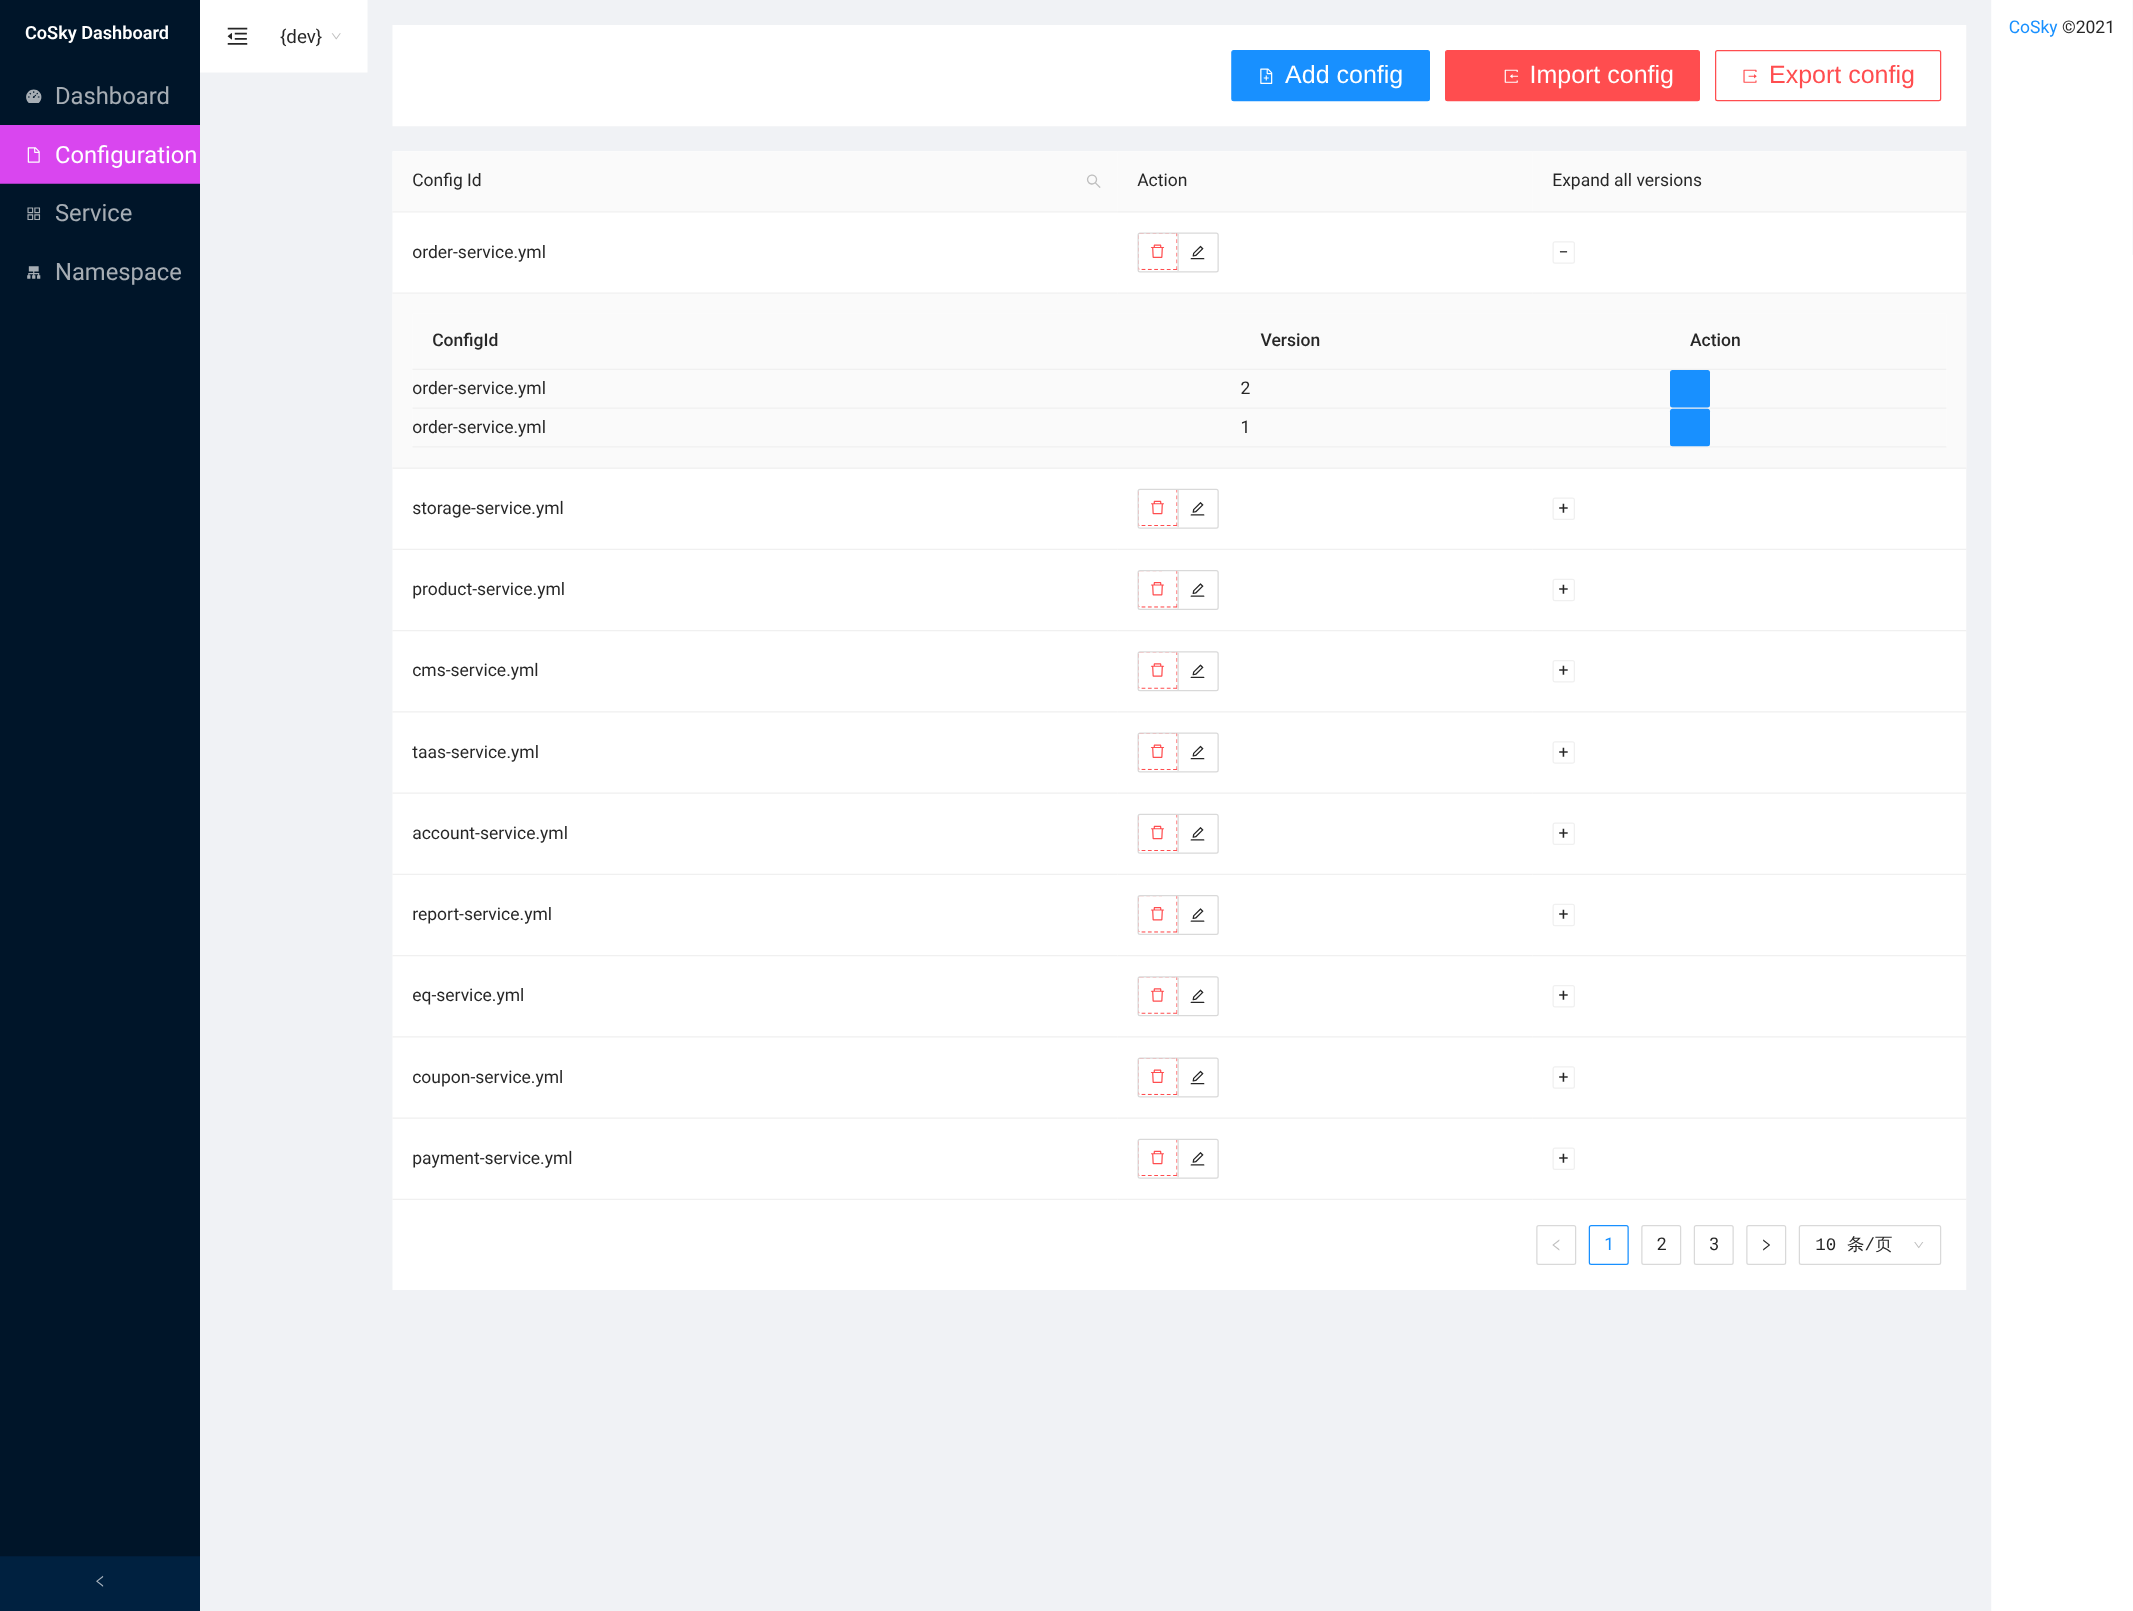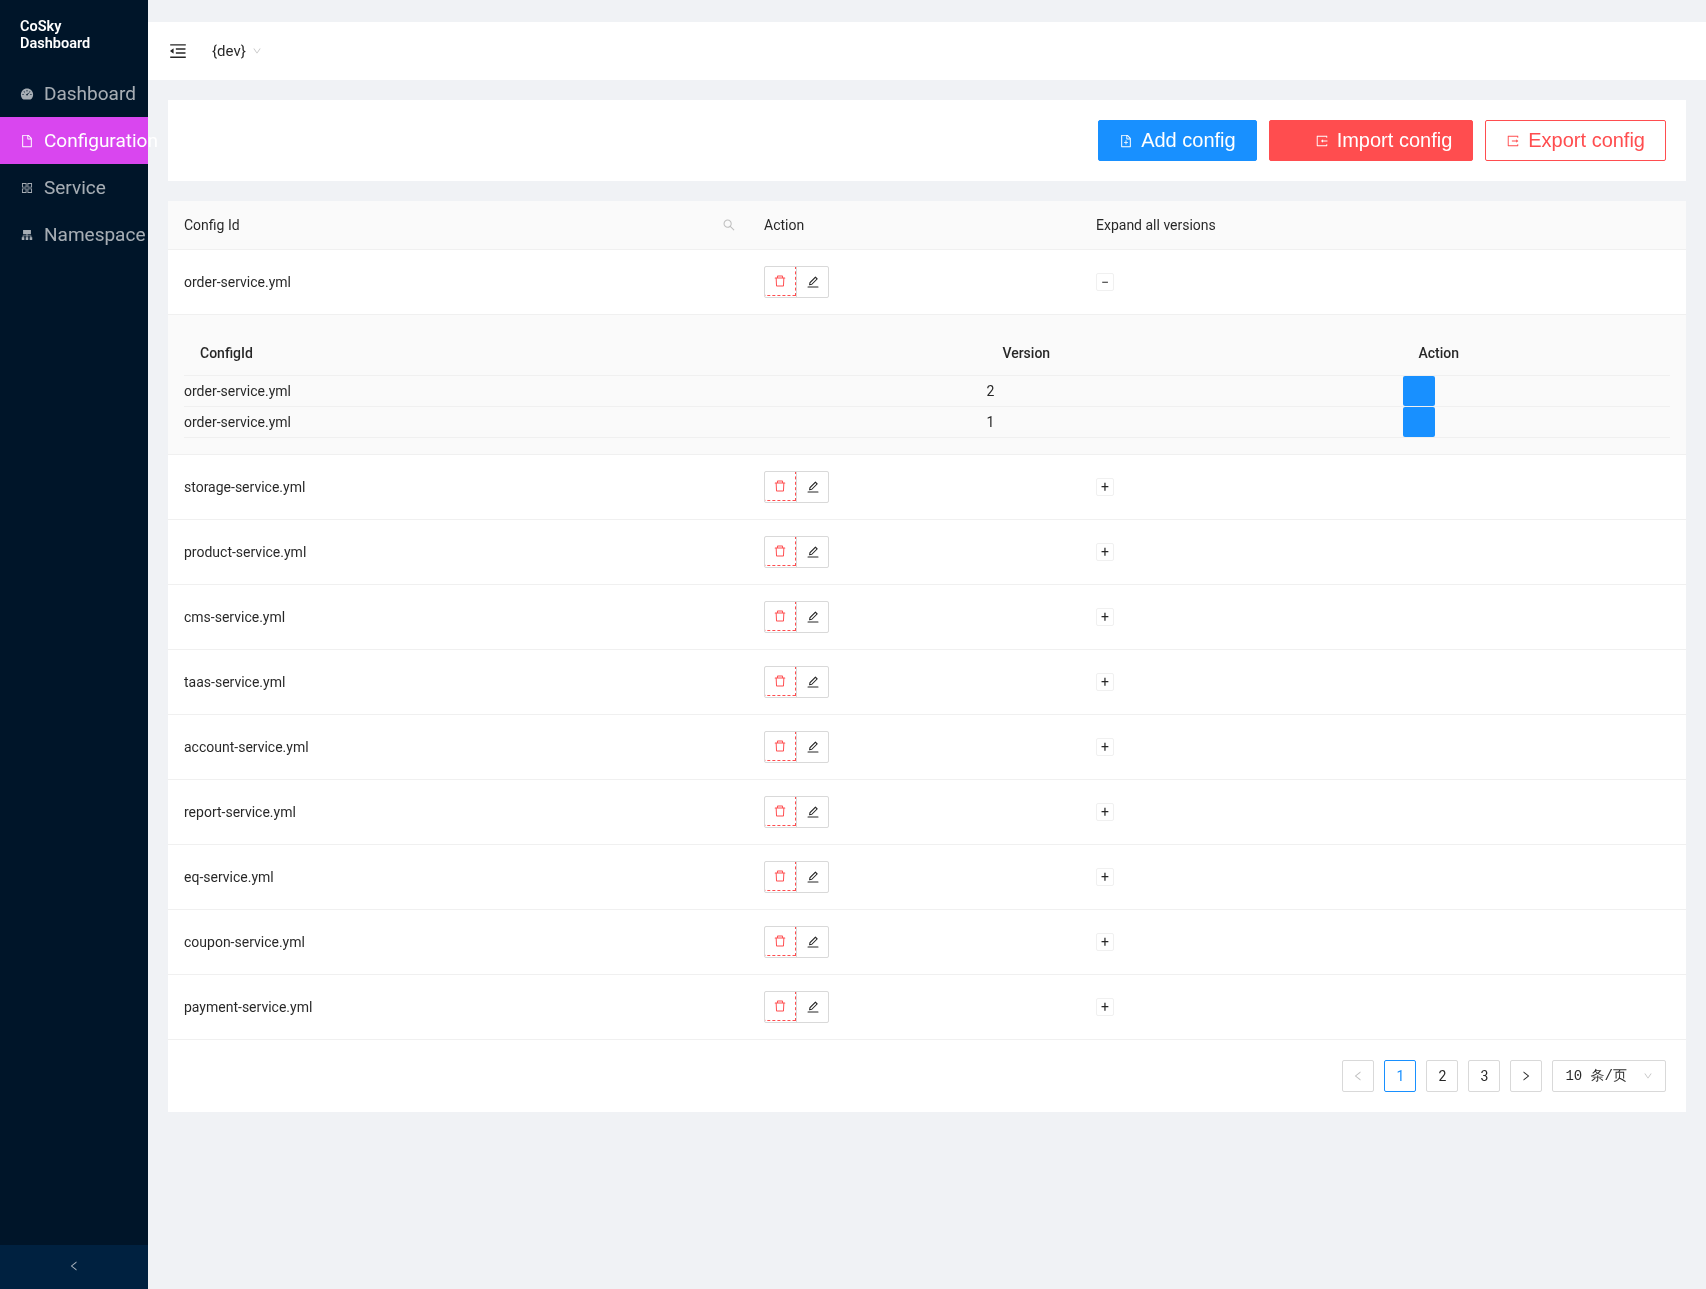--- a/index.html
+++ b/index.html
@@ -11,21 +11,21 @@
       font-family: -apple-system, BlinkMacSystemFont, "Segoe UI", Roboto, "Helvetica Neue", Arial, sans-serif;
       font-size: 14px;
       color: rgba(0,0,0,0.85);
       background: #f0f2f5;
     }
     .layout {
       display: flex;
       min-height: 100vh;
     }
     .sidebar {
-      width: 148px;
+      width: 160px;
       background: #001529;
       display: flex;
       flex-direction: column;
     }
     .logo {
       color: #fff;
       font-weight: 600;
       padding: 18px 20px;
       font-size: 14.5px;
     }
@@ -53,22 +53,20 @@
     .sidebar-footer {
       padding: 14px;
       text-align: center;
       color: rgba(255,255,255,0.65);
       cursor: pointer;
       background: #002140;
     }
     .main {
       flex: 1;
       display: flex;
-      flex-direction: column;
-      margin-top: 22px;
     }
     .header {
       background: #fff;
       padding: 0 20px;
       height: 58px;
       display: flex;
       align-items: center;
       gap: 24px;
     }
     .header svg.collapse-icon {
@@ -594,14 +592,17 @@
           <div class="page-size">
             <span>10 条/页</span>
             <svg class="chev-down" viewBox="0 0 1024 1024" fill="currentColor">
                 <path d="M884 256h-75c-5.1 0-9.9 2.5-12.9 6.6L512 654.2 227.9 262.6c-3-4.1-7.8-6.6-12.9-6.6h-75c-6.5 0-10.3 7.4-6.5 12.7l352.6 486.1c12.8 17.6 39 17.6 51.7 0l352.6-486.1c3.9-5.3.1-12.7-6.4-12.7z"></path>
               </svg>
           </div>
         </div>
       </div>
     </div>
 
+    <footer class="footer">
+      <a href="#">CoSky</a><span> ©2021</span>
+    </footer>
   </div>
 </div>
 
 </body></html>

